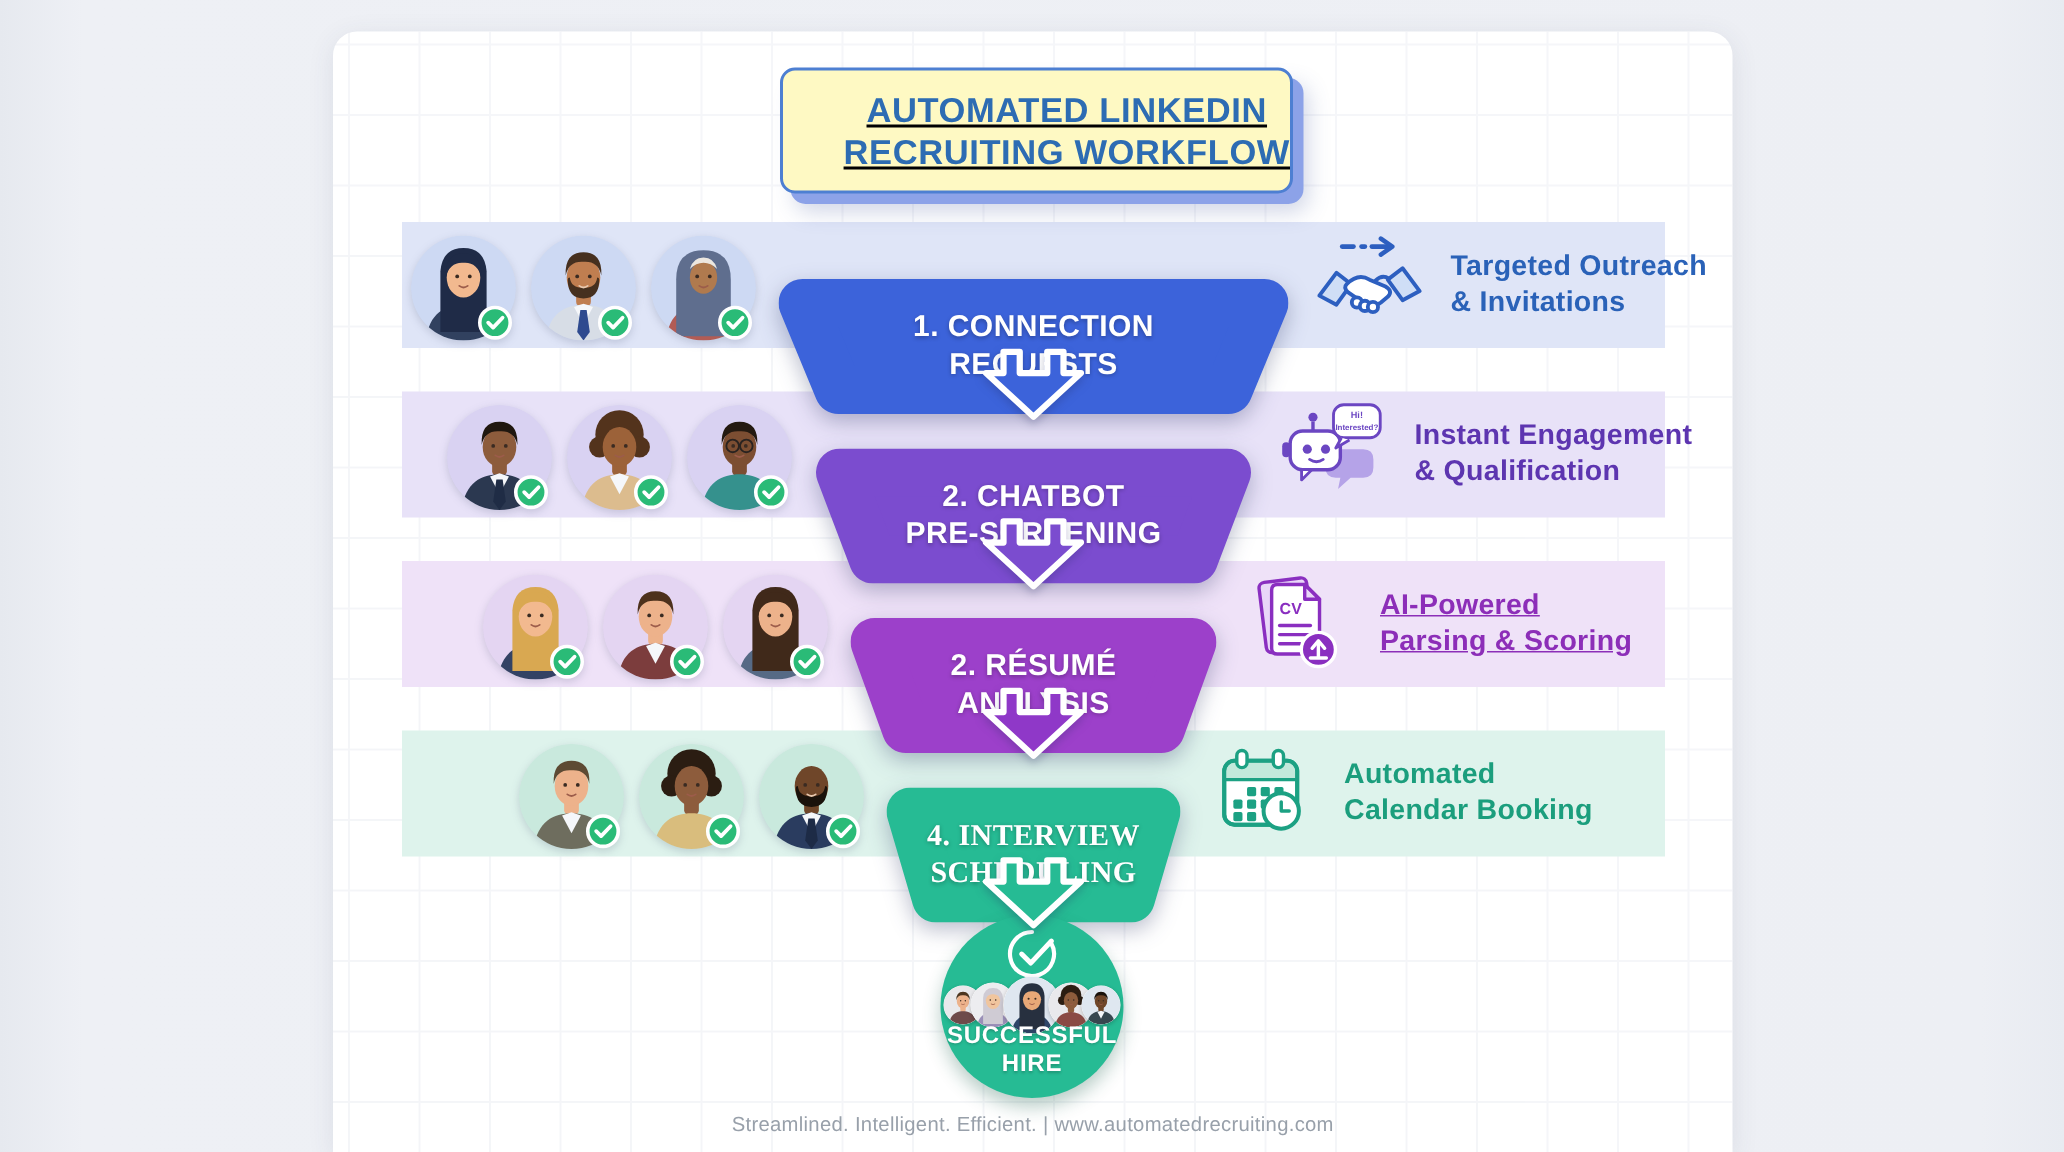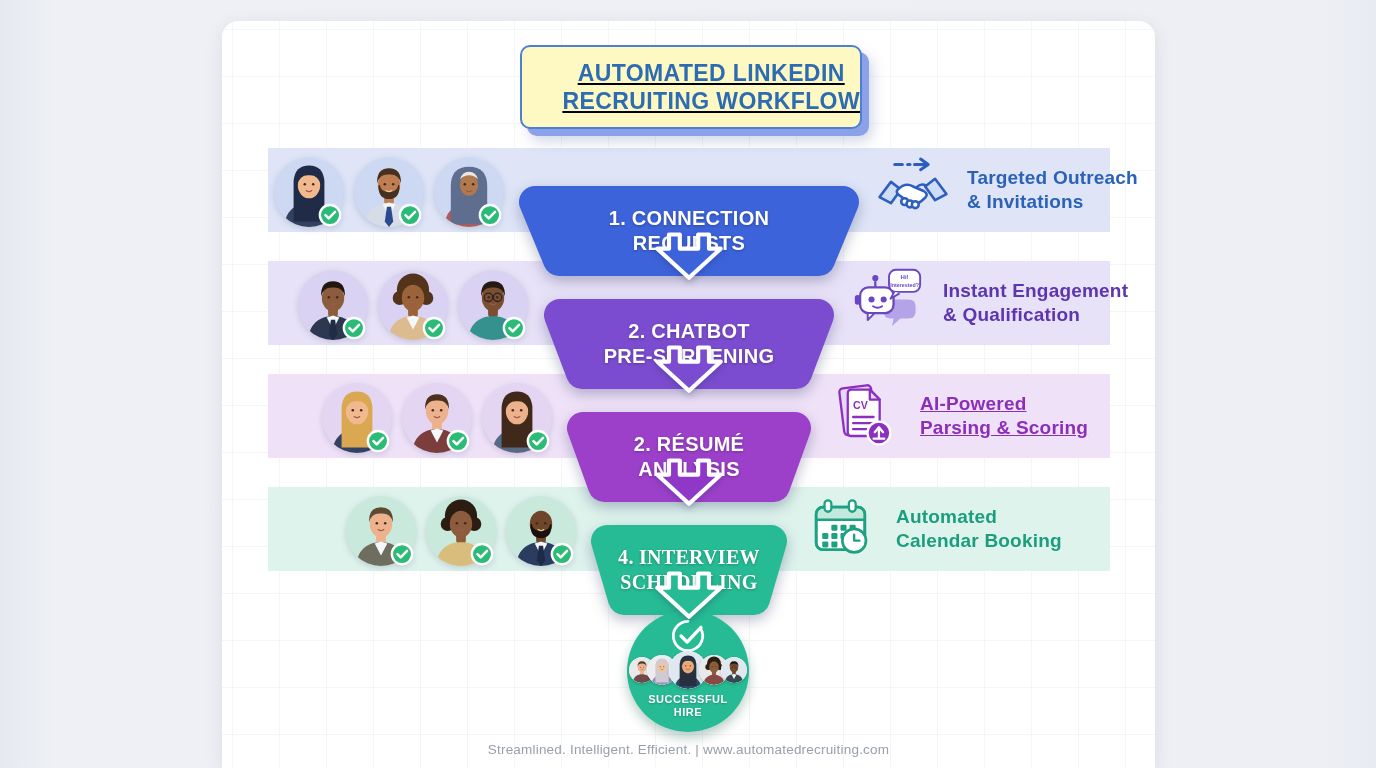--- a/index.html
+++ b/index.html
@@ -58,21 +58,21 @@
   .circle{
     left:627px;top:610px;width:122px;height:122px;border-radius:50%;
     z-index:3;box-shadow:0 6px 12px rgba(20,90,70,.30);
   }
   .check-wrap{left:42px;top:7px;width:38px;height:38px;}
   .minis{left:0;top:38px;width:122px;height:44px;display:flex;align-items:center;justify-content:center;}
   .minis .mini{border-radius:50%;margin:0 -4px;box-shadow:0 1px 3px rgba(0,0,0,.22);background:#fff;}
   .minis .mini svg{display:block;border-radius:50%;}
   .clabel{
     left:0;bottom:13px;width:122px;text-align:center;color:#ffffff;
-    font-size:11px;font-weight:700;line-height:1.2;letter-spacing:.5px;
+    font-size:16px;font-weight:700;line-height:1.2;letter-spacing:.5px;
     text-shadow:0 1px 2px rgba(0,0,0,.22);
   }
   .footer{
     left:222px;top:742px;width:933px;text-align:center;z-index:2;
     color:#98a0aa;font-size:13.5px;letter-spacing:.2px;
   }
   svg text{font-family:"Liberation Sans", sans-serif;}
 </style>
 </head>
 <body>

